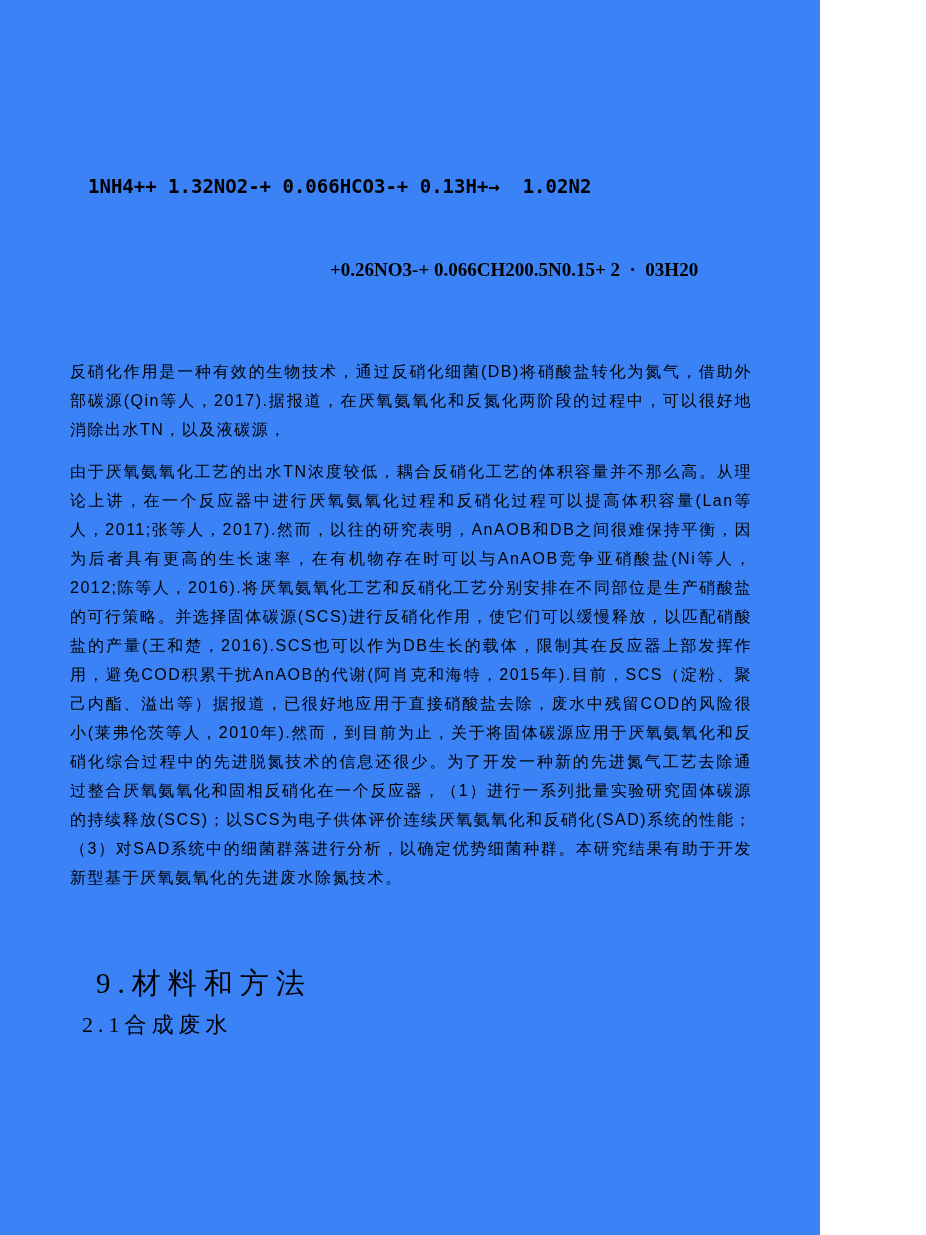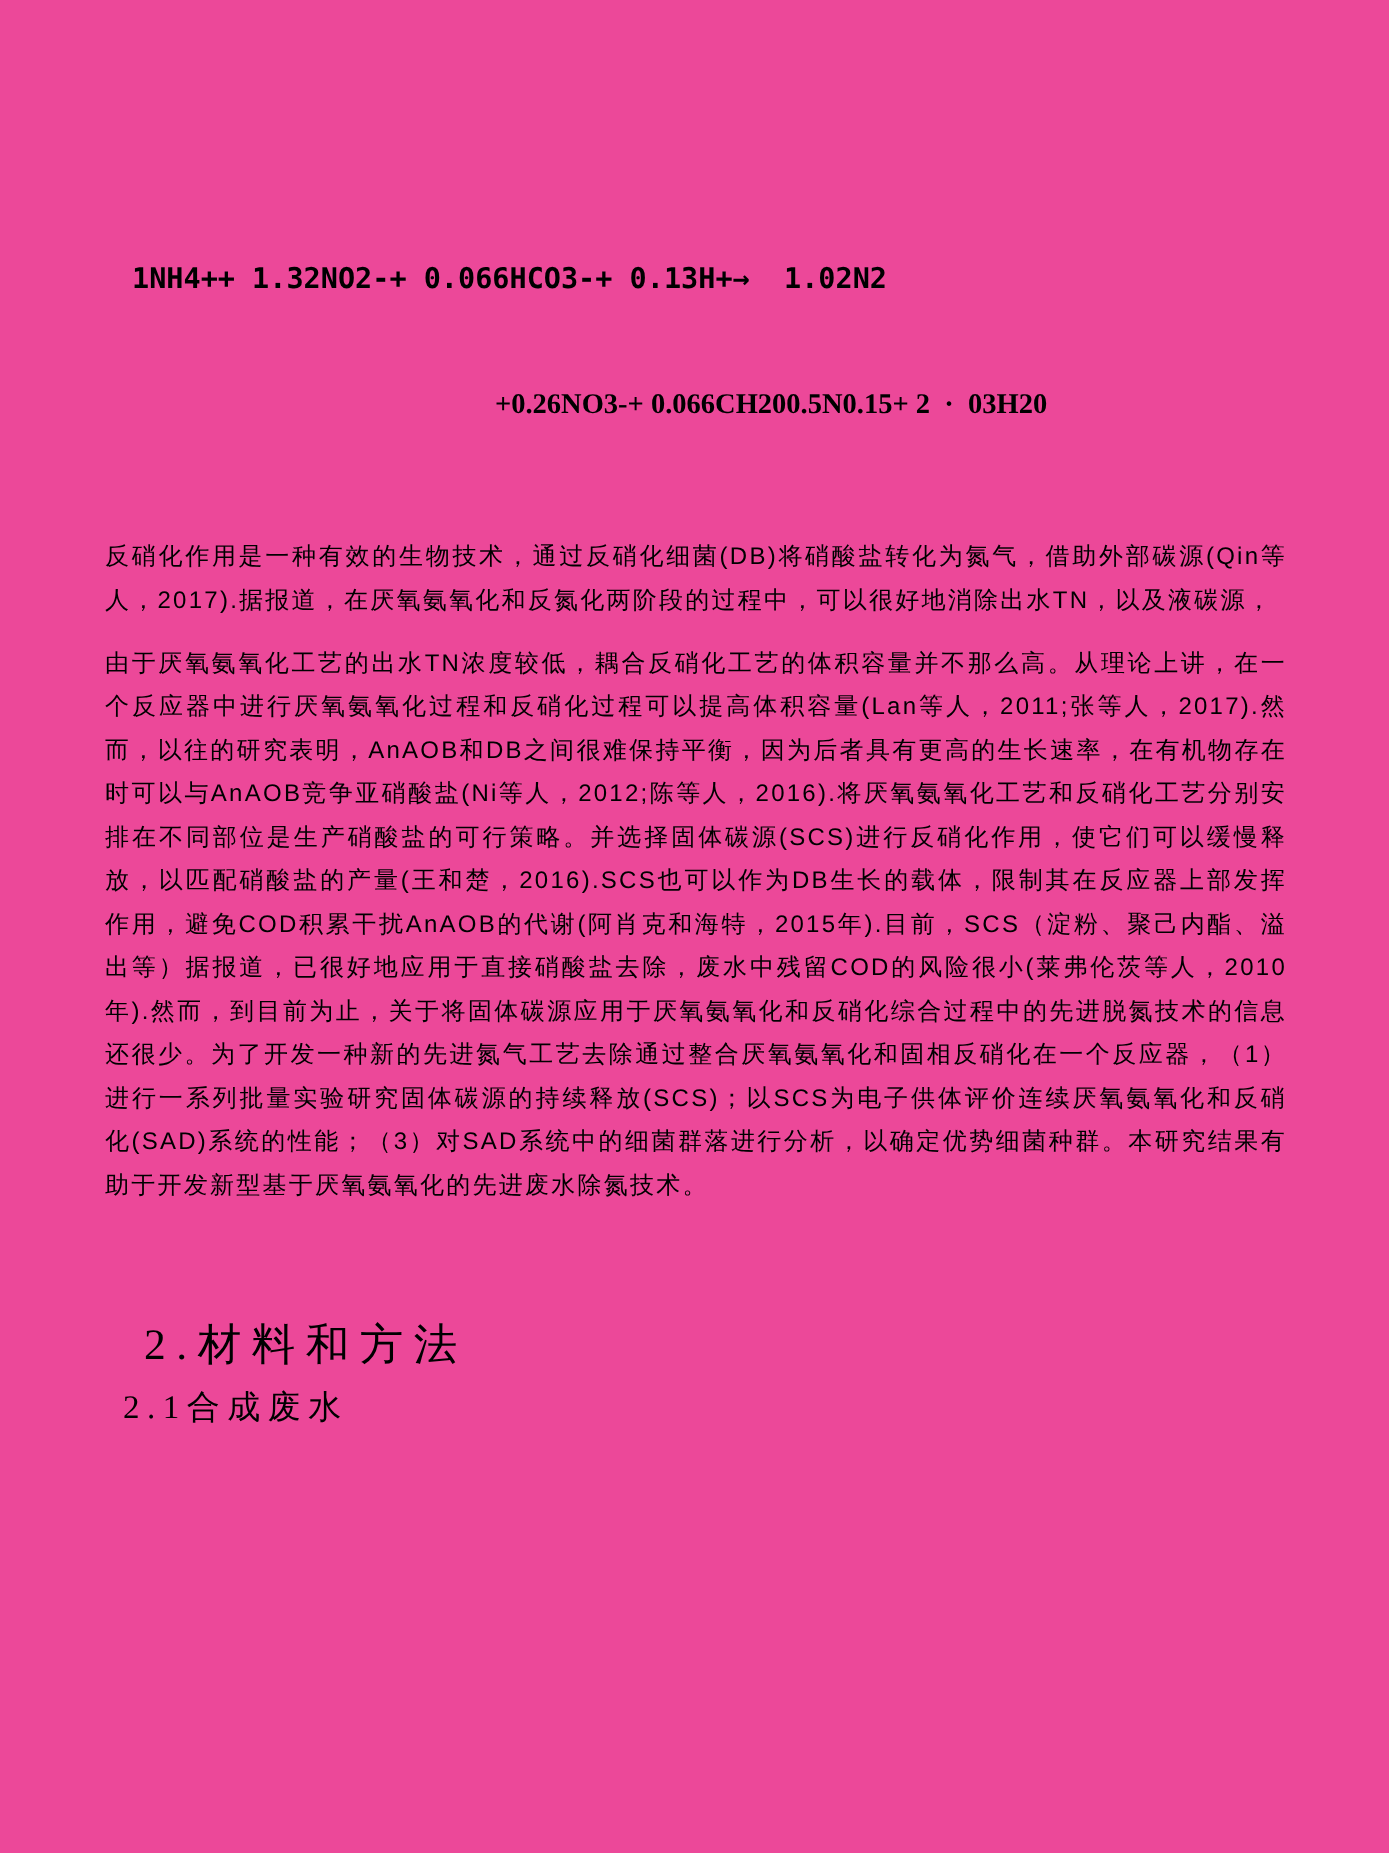--- a/index.html
+++ b/index.html
@@ -8,23 +8,23 @@
     background: #ffffff;
   }
   body {
     width: 926px;
     height: 1235px;
     color: #000000;
     font-family: "Liberation Sans", sans-serif;
     overflow: hidden;
   }
   .page {
-    width: 926px;
+    width: 820px;
     height: 1235px;
-    background: #ec4899;
+    background: #3b82f6;
     box-sizing: border-box;
   }
   .content {
     box-sizing: border-box;
     padding: 116px 68px 0 70px;
   }
   .equation {
     font-family: "DejaVu Sans Mono", monospace;
     font-size: 19px;
     font-weight: 600;
@@ -69,18 +69,18 @@
     <div class="equation">
       <div class="eq-line1">1NH4++ 1.32NO2-+ 0.066HCO3-+ 0.13H+→  1.02N2</div>
       <div class="eq-line2">+0.26NO3-+ 0.066CH200.5N0.15+ 2  ·  03H20</div>
     </div>
 
     <p class="para p1">反硝化作用是一种有效的生物技术，通过反硝化细菌(DB)将硝酸盐转化为氮气，借助外部碳源(Qin等人，2017).据报道，在厌氧氨氧化和反氮化两阶段的过程中，可以很好地消除出水TN，以及液碳源，</p>
 
 
     <p class="para p3">由于厌氧氨氧化工艺的出水TN浓度较低，耦合反硝化工艺的体积容量并不那么高。从理论上讲，在一个反应器中进行厌氧氨氧化过程和反硝化过程可以提高体积容量(Lan等人，2011;张等人，2017).然而，以往的研究表明，AnAOB和DB之间很难保持平衡，因为后者具有更高的生长速率，在有机物存在时可以与AnAOB竞争亚硝酸盐(Ni等人，2012;陈等人，2016).将厌氧氨氧化工艺和反硝化工艺分别安排在不同部位是生产硝酸盐的可行策略。并选择固体碳源(SCS)进行反硝化作用，使它们可以缓慢释放，以匹配硝酸盐的产量(王和楚，2016).SCS也可以作为DB生长的载体，限制其在反应器上部发挥作用，避免COD积累干扰AnAOB的代谢(阿肖克和海特，2015年).目前，SCS（淀粉、聚己内酯、溢出等）据报道，已很好地应用于直接硝酸盐去除，废水中残留COD的风险很小(莱弗伦茨等人，2010年).然而，到目前为止，关于将固体碳源应用于厌氧氨氧化和反硝化综合过程中的先进脱氮技术的信息还很少。为了开发一种新的先进氮气工艺去除通过整合厌氧氨氧化和固相反硝化在一个反应器，（1）进行一系列批量实验研究固体碳源的持续释放(SCS)；以SCS为电子供体评价连续厌氧氨氧化和反硝化(SAD)系统的性能；（3）对SAD系统中的细菌群落进行分析，以确定优势细菌种群。本研究结果有助于开发新型基于厌氧氨氧化的先进废水除氮技术。</p>
 
-    <h2 class="section-heading">2.材料和方法</h2>
+    <h2 class="section-heading">9.材料和方法</h2>
 
     <h3 class="subsection-heading">2.1合成废水</h3>
 
   </div>
 </div>
 
 </body></html>

